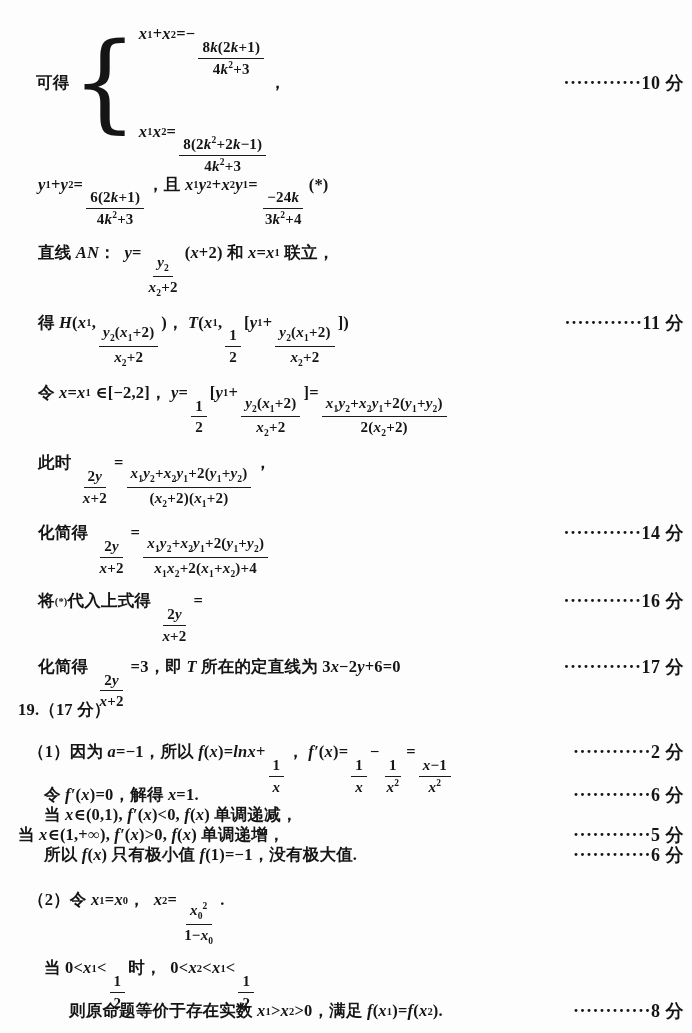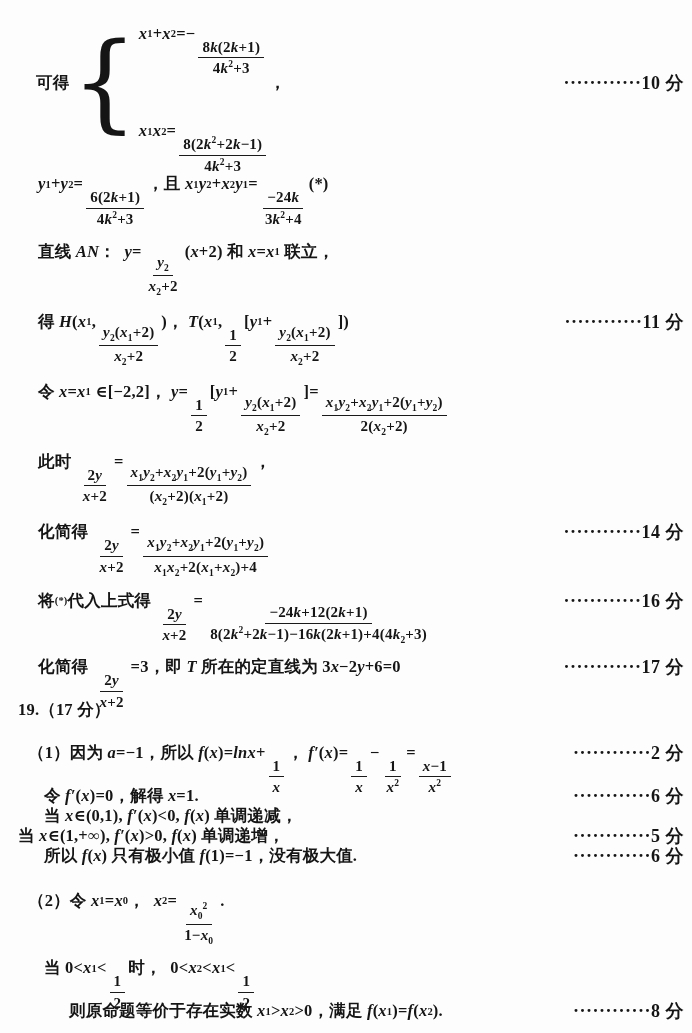--- a/index.html
+++ b/index.html
@@ -168,24 +168,20 @@
       <span class="score">············14 分</span>
     </div>
     <div class="line" style="padding-left: 38px;">
       <span class="formula">
         <span class="txt">将<sup>(*)</sup>代入上式得 </span>
         <span class="frac">
           <span class="num">2<i>y</i></span>
           <span class="den"><i>x</i>+2</span>
         </span>
         <span class="txt">=</span>
-        <span class="frac">
-          <span class="num">−24<i>k</i>+12(2<i>k</i>+1)</span>
-          <span class="den">8(2<i>k</i><sup>2</sup>+2<i>k</i>−1)−16<i>k</i>(2<i>k</i>+1)+4(4<i>k</i><sub>2</sub>+3)</span>
-        </span>
       </span>
       <span class="score">············16 分</span>
     </div>
     <div class="line" style="padding-left: 38px;">
       <span class="formula">
         <span class="txt">化简得 </span>
         <span class="frac">
           <span class="num">2<i>y</i></span>
           <span class="den"><i>x</i>+2</span>
         </span>

